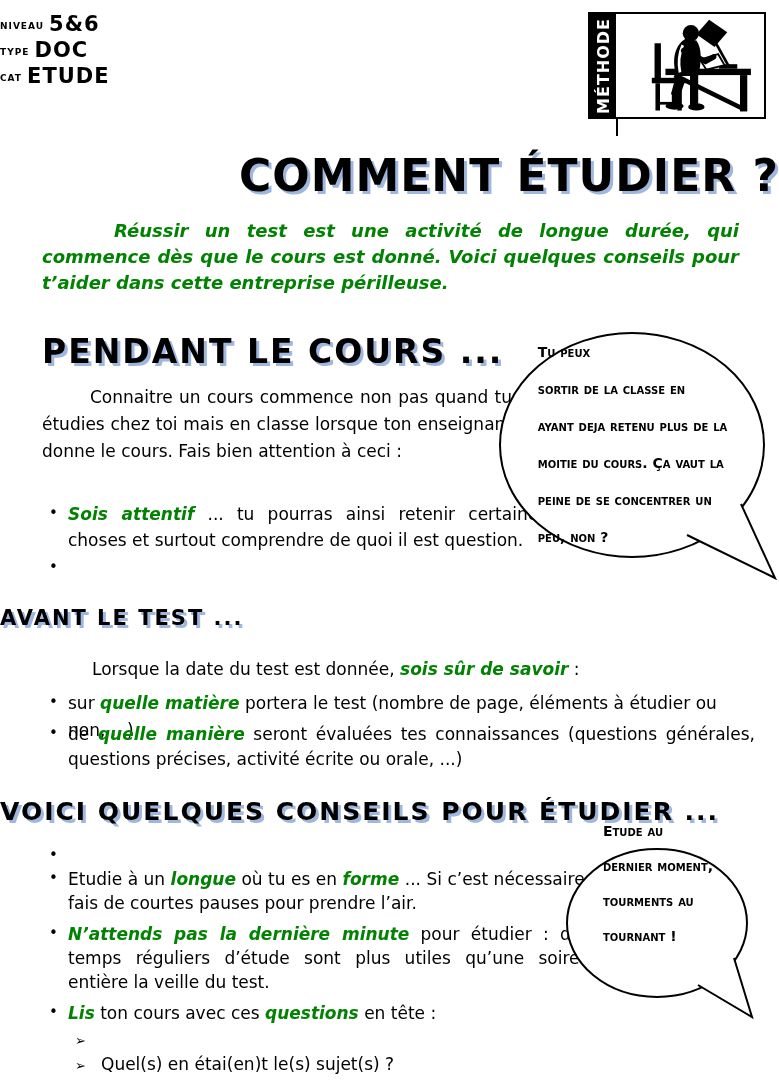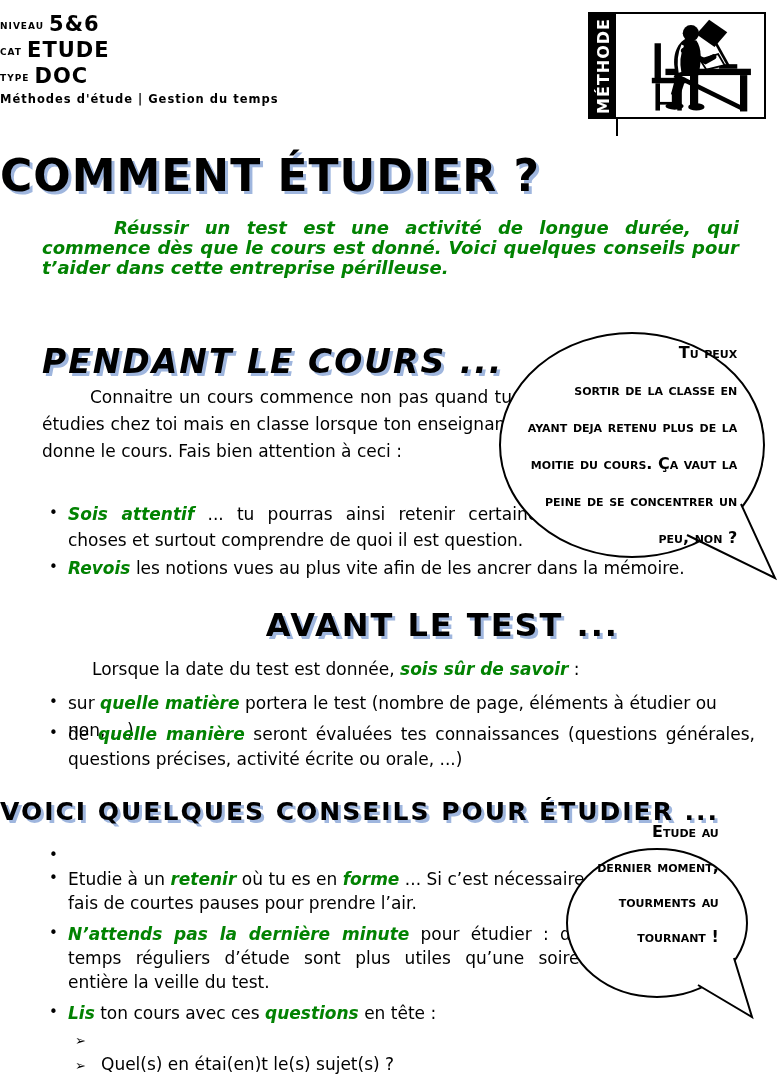--- a/index.html
+++ b/index.html
@@ -19,71 +19,70 @@
   .meta-row{margin-bottom:5px;}
   .meta-label{font-size:9px;font-weight:bold;letter-spacing:1px;vertical-align:2px;}
   .meta-value{font-size:21px;font-weight:bold;letter-spacing:1px;}
   .tagline{font-size:11.5px;font-weight:bold;letter-spacing:1px;margin-top:7px;}
   .header-box{left:588px;top:12px;width:178px;height:107px;border:2px solid #000;display:flex;background:#fff;}
   .header-bar{width:26px;background:#000;color:#fff;display:flex;align-items:center;justify-content:center;}
   .header-bar span{writing-mode:vertical-rl;transform:rotate(180deg);font-weight:bold;font-size:16px;letter-spacing:1px;white-space:nowrap;}
   .header-art{flex:1;display:flex;align-items:center;justify-content:center;}
   .header-tick{left:616px;top:119px;width:2px;height:17px;background:#000;}
   
-  .doc-title{top:150px;left:0;width:779px;text-align:left;font-size:44px;font-weight:bold;
+  .doc-title{top:150px;left:0;width:779px;text-align:right;font-size:44px;font-weight:bold;
     letter-spacing:1px;text-shadow:3px 3px 0 var(--shadow);white-space:nowrap;}
   .h-sec{font-weight:bold;text-shadow:3px 3px 0 var(--shadow);letter-spacing:2px;white-space:nowrap;}
-  .h1{top:342px;left:42px;font-size:33px;font-style:italic;}
-  .h2{top:606px;left:0;width:619px;text-align:right;font-size:32px;}
+  .h1{top:332px;left:42px;font-size:33px;}
+  .h2{top:606px;left:0;width:619px;text-align:left;font-size:21px;}
   .h3{top:797px;left:0;width:779px;text-align:left;font-size:25px;}
   
   .body-txt{font-size:17px;line-height:27px;}
   .intro{top:218px;left:42px;width:697px;text-align:justify;text-indent:72px;
-    color:var(--green);font-weight:bold;font-style:italic;font-size:18px;line-height:20px;}
+    color:var(--green);font-weight:bold;font-style:italic;font-size:18px;line-height:26px;}
   .p1{top:384px;left:42px;width:470px;text-align:justify;text-indent:48px;}
   .lead{top:656px;left:44px;width:705px;text-indent:48px;}
   .g{color:var(--green);font-weight:bold;font-style:italic;}
   
   .bullet{padding-left:26px;}
   .bullet .marker{position:absolute;left:7px;top:-1px;font-size:15px;}
   .sub .marker{left:0;font-size:13px;top:1px;}
   .b-s1-1{top:501px;left:42px;width:505px;line-height:26px;text-align:justify;}
   .b-s1-2{top:555px;left:42px;width:713px;}
   .b-s2-1{top:690px;left:42px;width:713px;}
   .b-s2-2{top:722px;left:42px;width:713px;line-height:25px;text-align:justify;}
   .b-s3-1{top:843px;left:42px;width:560px;}
   .b-s3-2{top:867px;left:42px;width:548px;line-height:24px;text-align:justify;}
   .b-s3-3{top:922px;left:42px;width:548px;line-height:24px;text-align:justify;}
   .b-s3-4{top:1000px;left:42px;width:700px;}
   .sub1{top:1026px;left:75px;width:650px;}
   .sub2{top:1051px;left:75px;width:650px;}
   
   .bubble-svg{pointer-events:none;}
-  .bubble-txt{display:flex;align-items:center;justify-content:center;text-align:right;
-    font-variant:small-caps;font-weight:bold;font-size:16px;white-space:pre-line;}
+  .bubble-txt{display:flex;align-items:center;justify-content:center;text-align:left;
+    font-variant:small-caps;font-weight:bold;font-size:14px;white-space:pre-line;}
   .bt1{left:500px;top:335px;width:265px;height:220px;line-height:37px;}
   .bt2{left:577px;top:814px;width:162px;height:140px;line-height:35px;}
 </style>
 </head>
 <body>
 
 <div class="abs meta">
   <div class="meta-row">
     <span class="meta-label">NIVEAU</span>
     <span class="meta-value">5&amp;6</span>
   </div>
   <div class="meta-row">
+    <span class="meta-label">TYPE</span>
+    <span class="meta-value">DOC</span>
+  </div>
+  <div class="meta-row">
     <span class="meta-label">CAT</span>
     <span class="meta-value">ETUDE</span>
   </div>
-  <div class="meta-row">
-    <span class="meta-label">TYPE</span>
-    <span class="meta-value">DOC</span>
-  </div>
-  <div class="tagline">Méthodes d'étude | Gestion du temps</div>
 </div>
 
 <div class="abs header-box">
   <div class="header-bar">
     <span>MÉTHODE</span>
   </div>
   <div class="header-art">
     <svg width="146" height="100" viewBox="0 0 150 110">
 
       <polygon points="96,4 116,18 102,34 82,20" fill="#000"></polygon>
@@ -121,21 +120,20 @@
 
 <div class="abs h-sec h1">PENDANT LE COURS ...</div>
 <div class="abs body-txt p1">Connaitre un cours commence non pas quand tu étudies chez toi mais en classe lorsque ton enseignant donne le cours. Fais bien attention à ceci :</div>
 
 <div class="abs body-txt bullet b-s1-1">
   <span class="marker">•</span>
   <span><span class="g">Sois attentif</span><span> ... tu pourras ainsi retenir certaines choses et surtout comprendre de quoi il est question.</span></span>
 </div>
 <div class="abs body-txt bullet b-s1-2">
   <span class="marker">•</span>
-  <span><span class="g">Revois</span><span> les notions vues au plus vite afin de les ancrer dans la mémoire.</span></span>
 </div>
 
 <svg class="abs bubble-svg" style="left:482px;top:320px;" width="300" height="270">
   <ellipse cx="150" cy="125" rx="132" ry="112" fill="#fff" stroke="#000" stroke-width="2"></ellipse>
   <path d="M205,215 L293,258 L259,184" fill="#fff" stroke="#000" stroke-width="2"></path>
 </svg>
 <div class="abs bubble-txt bt1">Tu peux
 sortir de la classe en
 ayant deja retenu plus de la
 moitie du cours. Ça vaut la
@@ -154,21 +152,21 @@
   <span><span>de </span><span class="g">quelle manière</span><span> seront évaluées tes connaissances (questions générales, questions précises, activité écrite ou orale, ...)</span></span>
 </div>
 
 <div class="abs h-sec h3">VOICI QUELQUES CONSEILS POUR ÉTUDIER ...</div>
 
 <div class="abs body-txt bullet b-s3-1">
   <span class="marker">•</span>
 </div>
 <div class="abs body-txt bullet b-s3-2">
   <span class="marker">•</span>
-  <span><span>Etudie à un </span><span class="g">retenir</span><span> où tu es en </span><span class="g">forme</span><span> ... Si c’est nécessaire, fais de courtes pauses pour prendre l’air.</span></span>
+  <span><span>Etudie à un </span><span class="g">longue</span><span> où tu es en </span><span class="g">forme</span><span> ... Si c’est nécessaire, fais de courtes pauses pour prendre l’air.</span></span>
 </div>
 <div class="abs body-txt bullet b-s3-3">
   <span class="marker">•</span>
   <span><span class="g">N’attends pas la dernière minute</span><span> pour étudier : des temps réguliers d’étude sont plus utiles qu’une soirée entière la veille du test.</span></span>
 </div>
 <div class="abs body-txt bullet b-s3-4">
   <span class="marker">•</span>
   <span><span class="g">Lis</span><span> ton cours avec ces </span><span class="g">questions</span><span> en tête :</span></span>
 </div>
 

